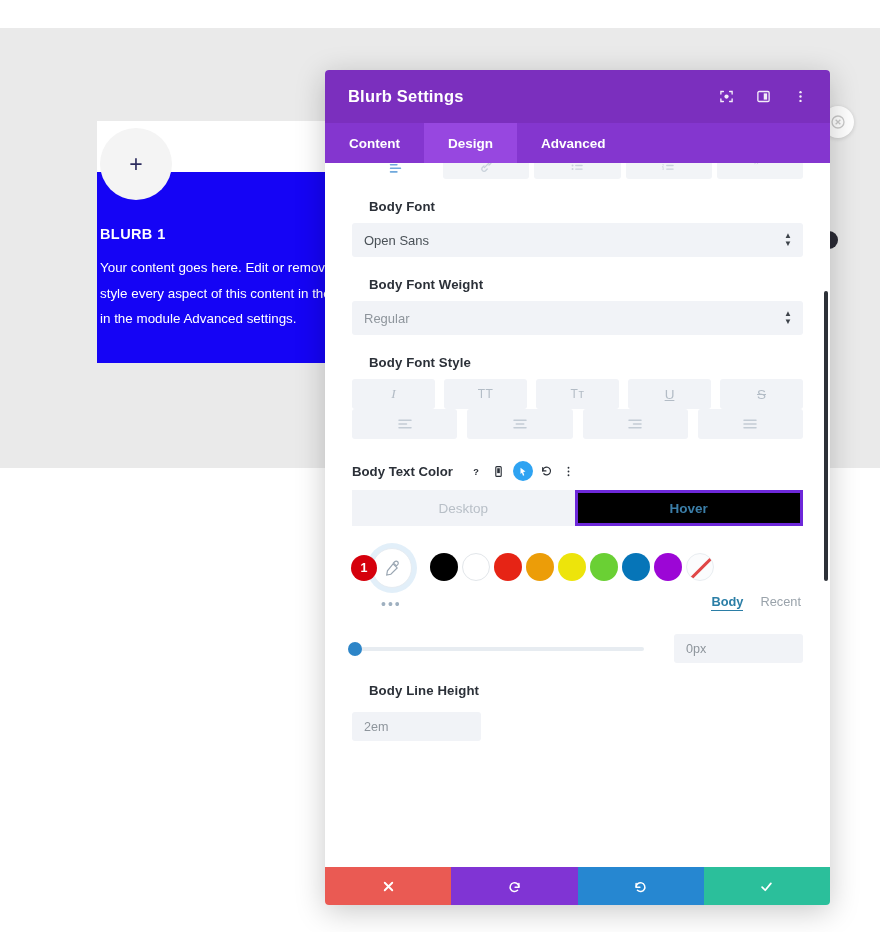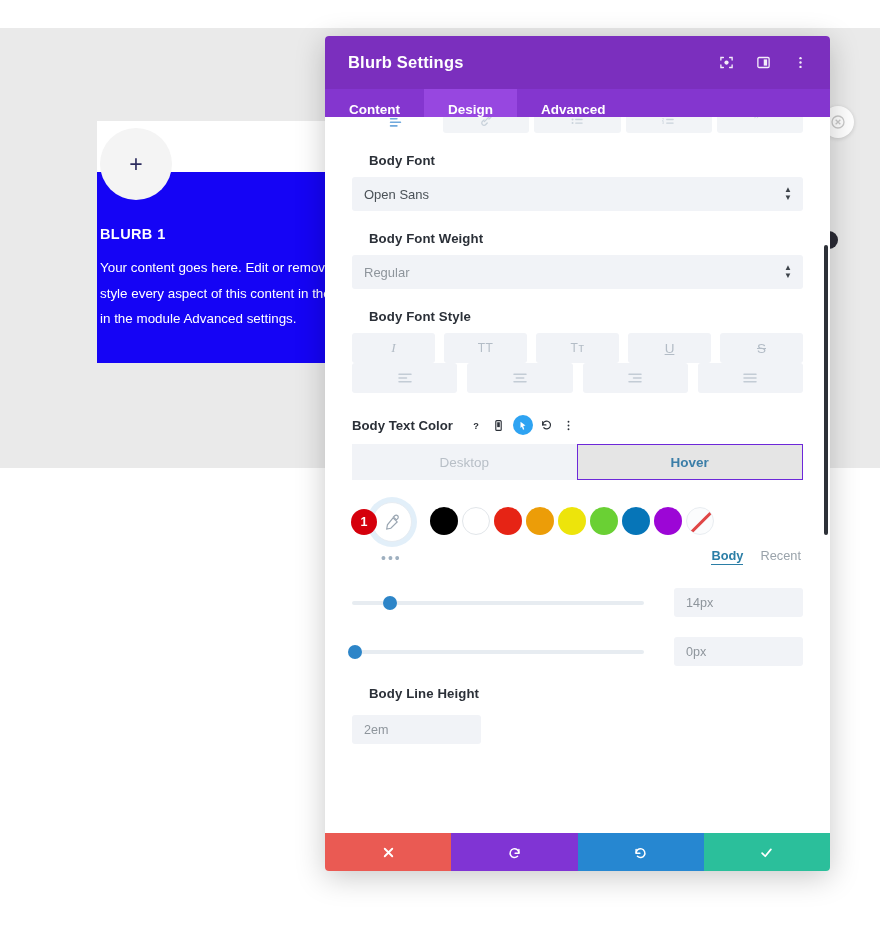--- a/index.html
+++ b/index.html
@@ -73,21 +73,21 @@
   }
   .page-scrollbar {
     position: absolute; left: 822px; top: 256px;
     width: 7px; height: 305px; border-radius: 4px;
     background: #3a3f4a;
     z-index: 6;
   }
 
   
   .modal {
-    position: absolute; left: 325px; top: 36px;
+    position: absolute; left: 325px; top: 70px;
     width: 505px; height: 835px;
     background: #ffffff;
     border-radius: 4px;
     box-shadow: 0 6px 30px rgba(0,0,0,.22);
     overflow: hidden;
     display: flex; flex-direction: column;
     z-index: 10;
   }
   .modal-header {
     height: 53px; background: #7b2fbe;
@@ -96,21 +96,21 @@
     flex: 0 0 auto;
   }
   .modal-title {
     color: #ffffff; font-size: 16.5px; font-weight: bold;
     letter-spacing: .2px; flex: 1;
   }
   .hdr-icons { display: flex; align-items: center; gap: 22px; }
   .hdr-icons .ic { width: 15px; height: 15px; opacity: .92; cursor: pointer; }
 
   .modal-tabs {
-    height: 28px; background: #8436cf;
+    height: 40px; background: #8436cf;
     display: flex; flex: 0 0 auto;
   }
   .tab {
     padding: 0 24px; height: 40px;
     display: flex; align-items: center;
     color: #ffffff; font-size: 13.5px; font-weight: bold;
     cursor: pointer;
   }
   .tab.active { background: #9747e0; }
 
@@ -196,22 +196,22 @@
   }
   .ctl.active-circle svg { width: 10px; height: 11px; }
 
   .dh-toggle { display: flex; height: 36px; }
   .dh-half {
     flex: 1; display: flex; align-items: center; justify-content: center;
     font-size: 13.5px; cursor: pointer;
   }
   .dh-half.off { background: #f1f3f7; color: #b8bfc7; font-weight: normal; }
   .dh-half.on {
-    background: #e5e5e5; color: #3b7ea8; font-weight: bold;
-    border: 1px solid #6d28d9;
+    background: #000000; color: #3b7ea8; font-weight: bold;
+    border: 3px solid #6d28d9;
   }
 
   
   .swatch-area { margin-top: 22px; position: relative; height: 66px; }
   .swatch-row { display: flex; align-items: center; position: relative; }
   .badge-count {
     position: absolute; left: -1px; top: 7px;
     width: 26px; height: 26px; border-radius: 50%;
     background: #d5000c;
     color: #ffffff; font-size: 12.5px; font-weight: bold;
@@ -517,27 +517,20 @@
             </div>
           </div>
           <div class="dots-more">•••</div>
           <div class="saved-recent">
             <span class="sr-on">Body</span>
             <span class="sr-off">Recent</span>
           </div>
         </div>
 
         <div class="slider-block">
-          <div class="slider-row">
-            <div class="track-wrap">
-              <div class="track"></div>
-              <div class="knob" id="knob-size" style="left: 13%;"></div>
-            </div>
-            <div class="num-box">14px</div>
-          </div>
         </div>
 
         <div class="slider-block">
           <div class="slider-row">
             <div class="track-wrap">
               <div class="track"></div>
               <div class="knob" id="knob-letter" style="left: 1%;"></div>
             </div>
             <div class="num-box">0px</div>
           </div>

